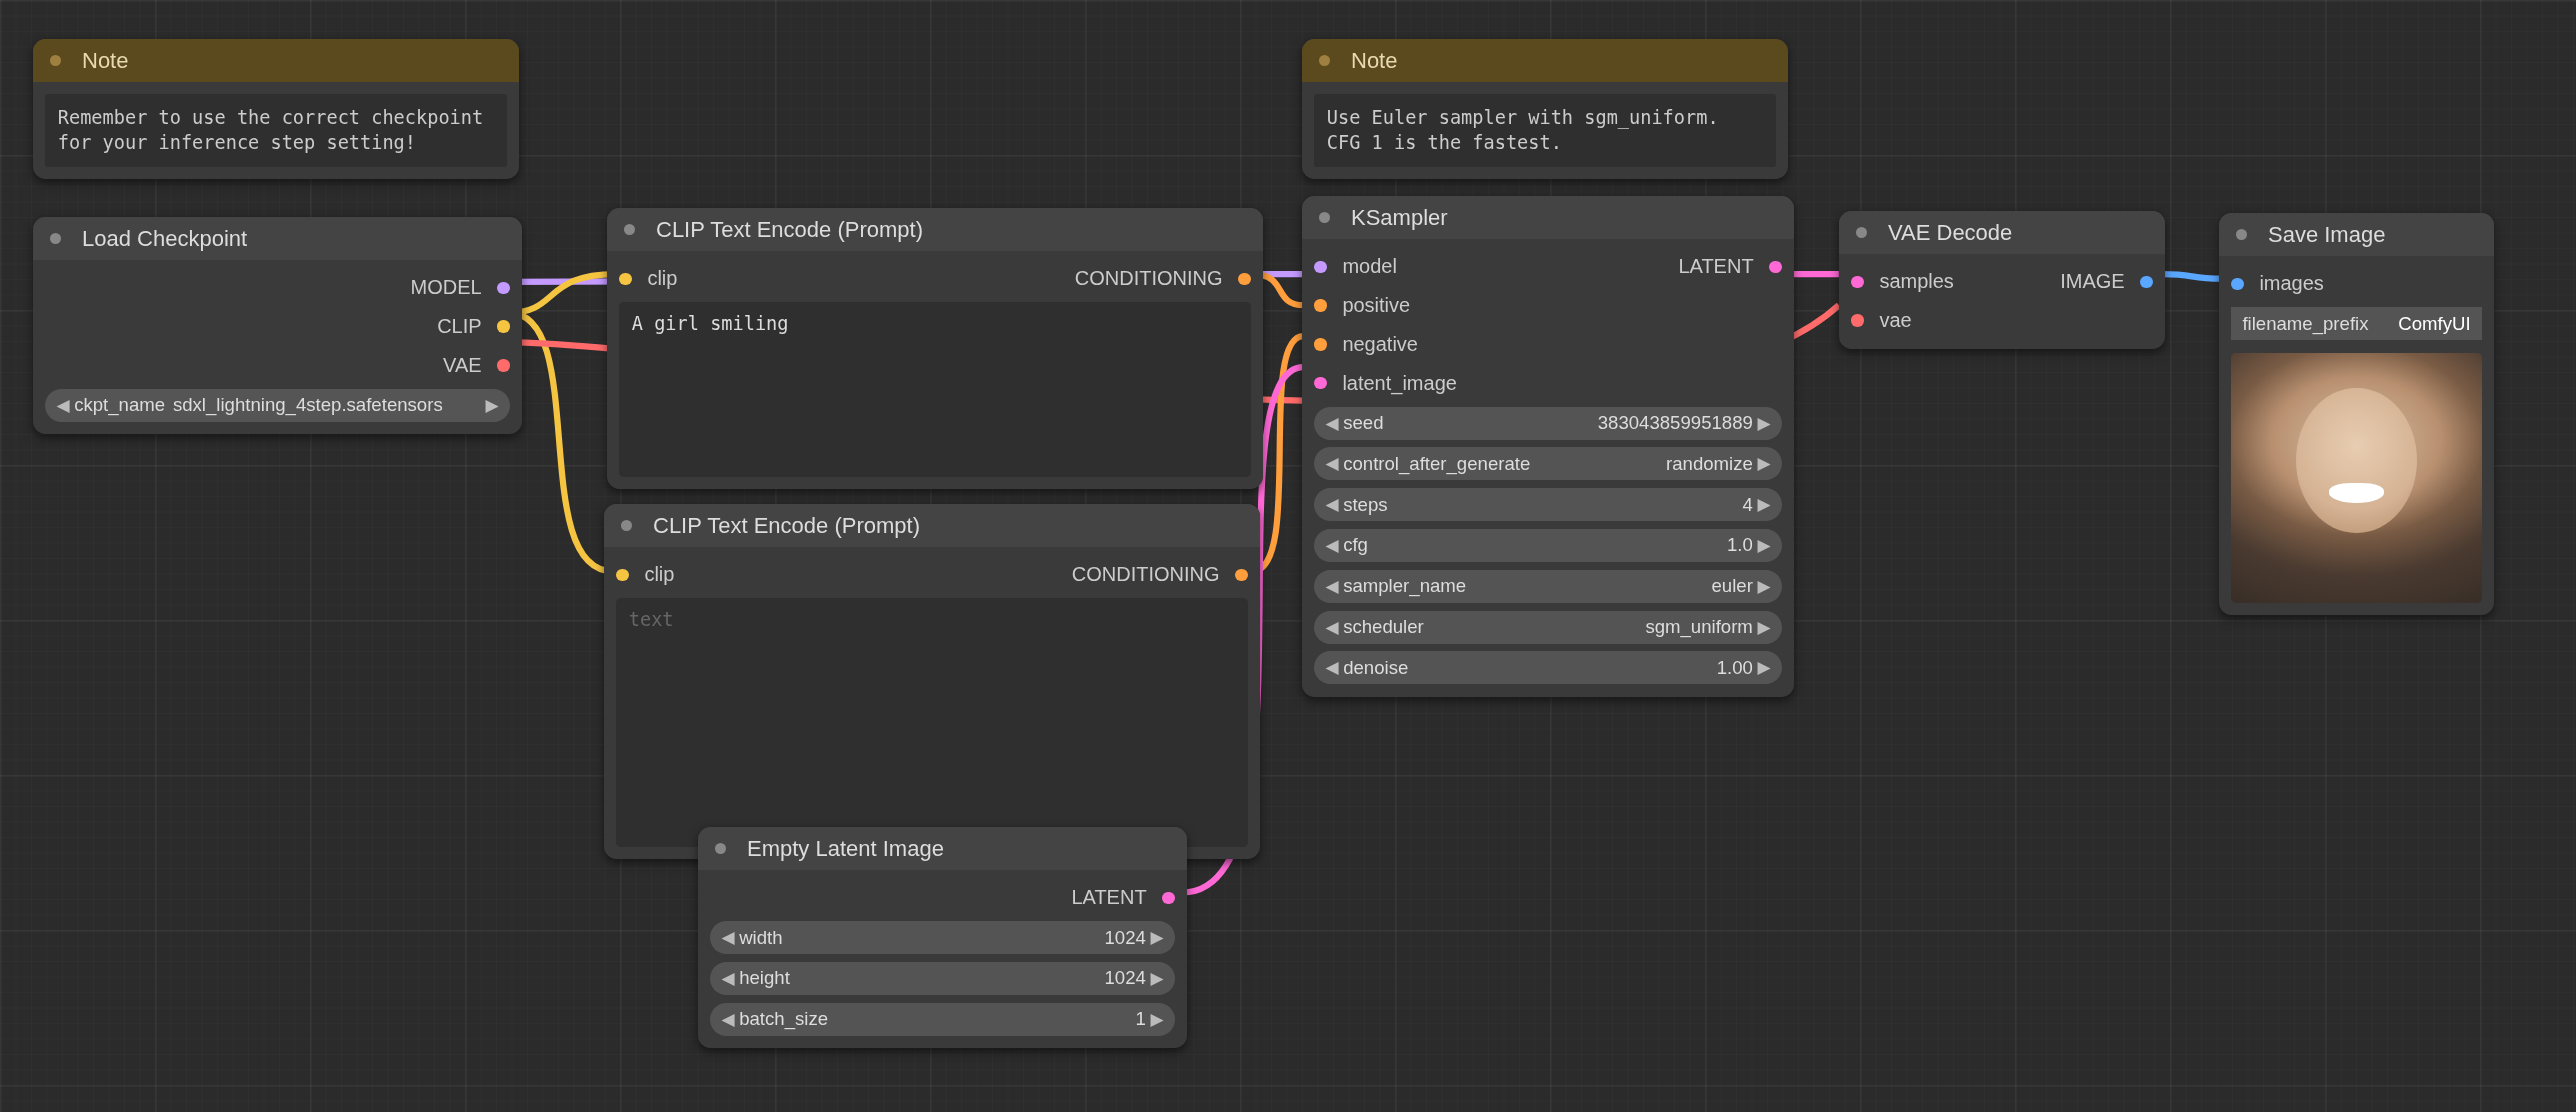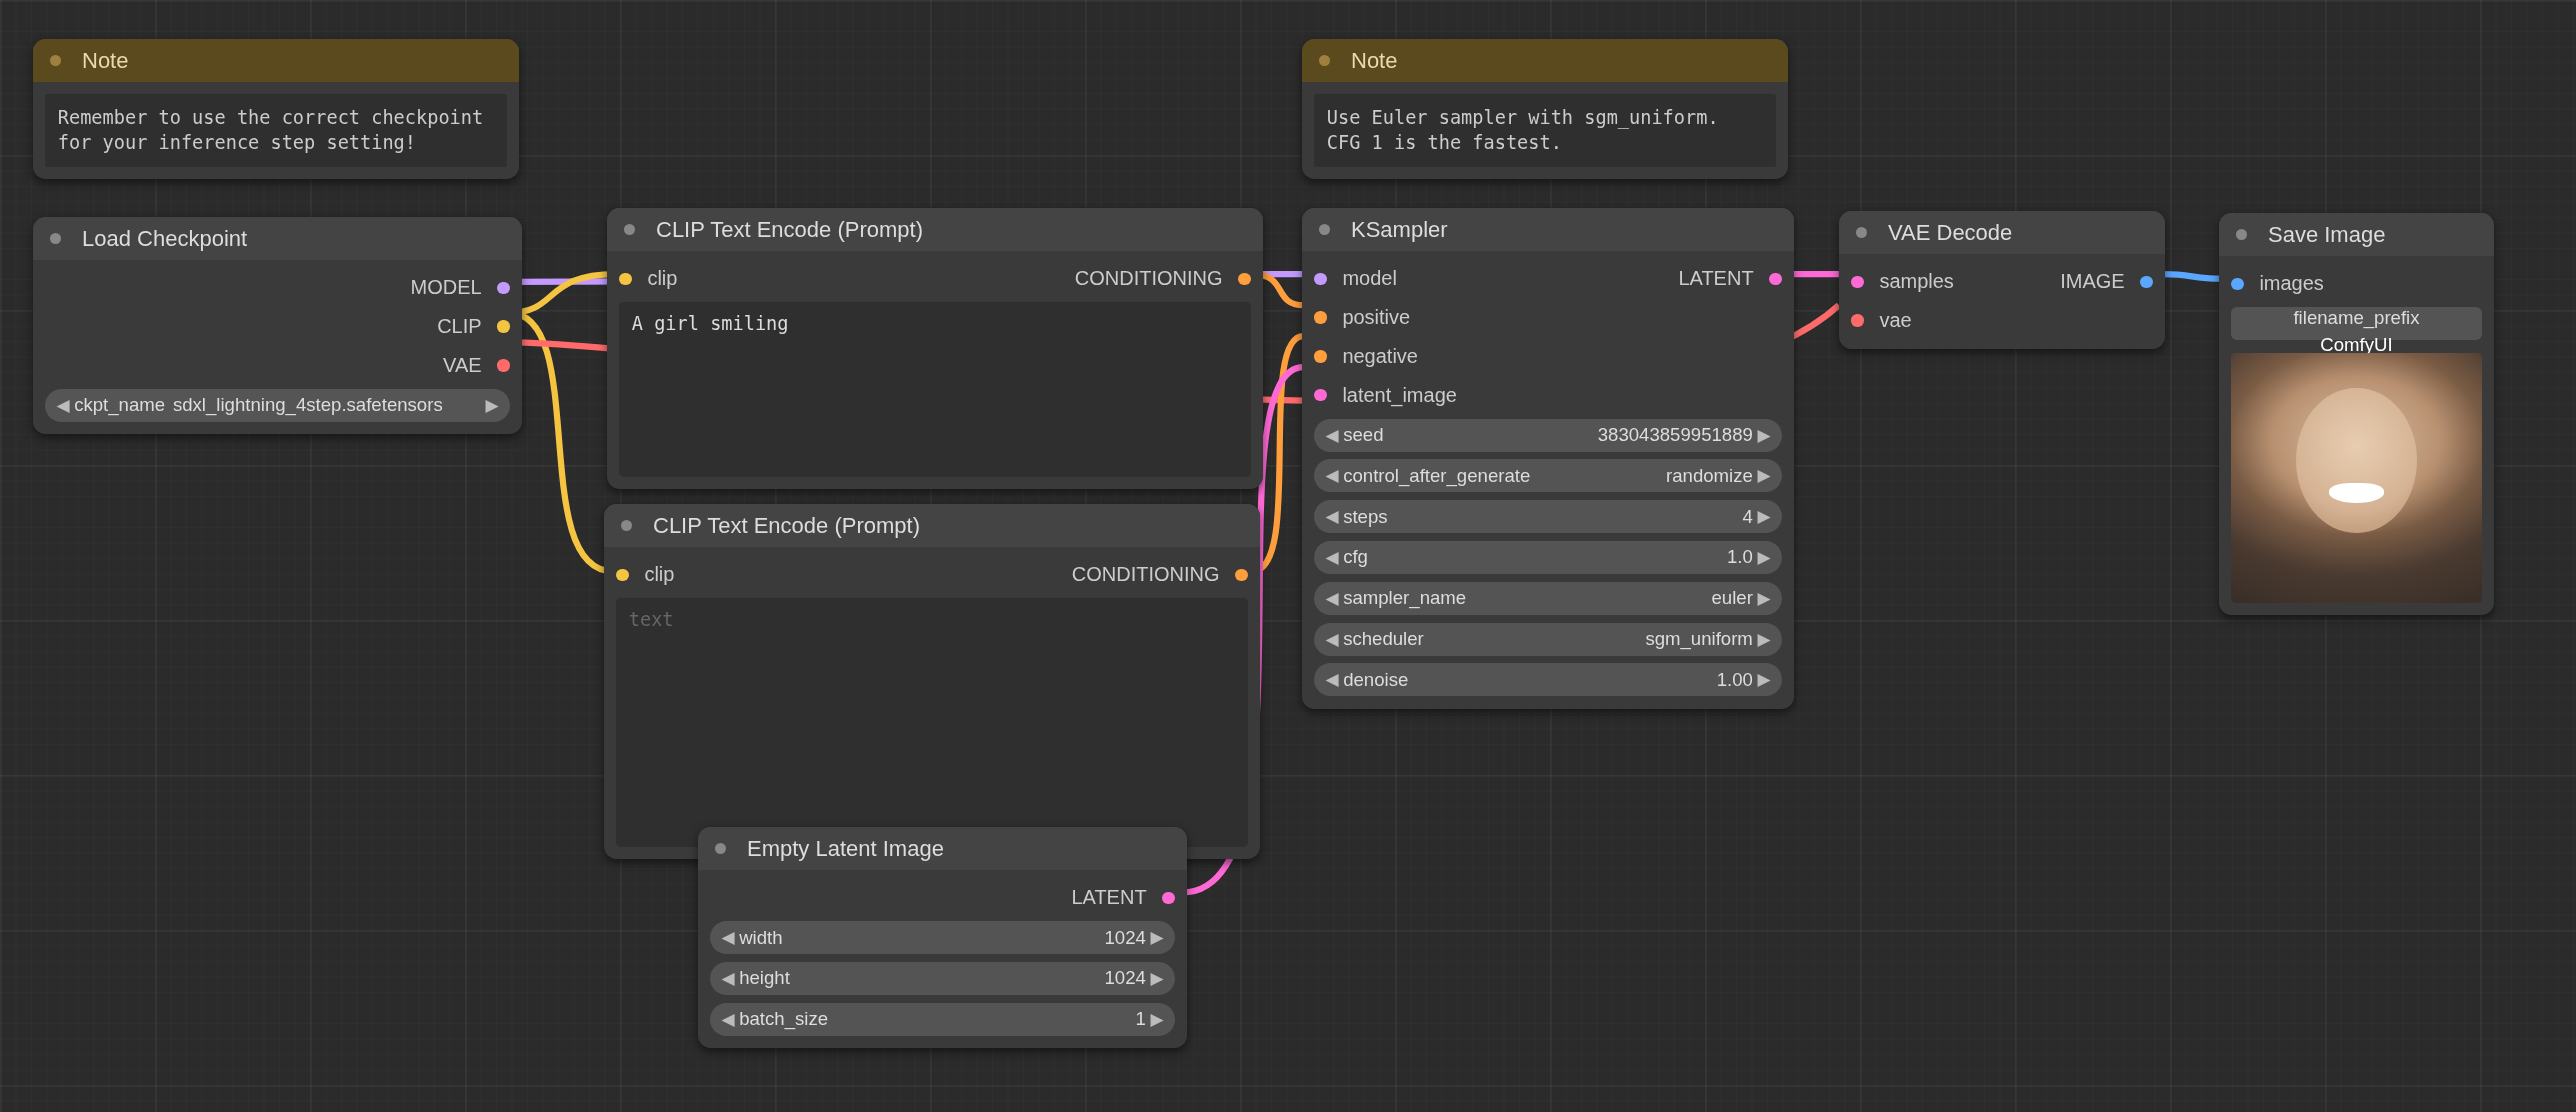--- a/index.html
+++ b/index.html
@@ -94,21 +94,21 @@
     gap: 4.7px;
   }
   .widget .arrow { color:#bbb; font-size:17px; user-select:none; }
   .widget .wlabel { flex: 0 0 auto; }
   .widget .wval   { flex: 1 1 auto; text-align: right; }
   .widget.pill-input {
     border-radius: 775px;
     background:#555;
     justify-content: space-between;
   }
-  .widget.rect { border-radius: 6px; flex-direction: column; }
+  .widget.rect { border-radius: 0; }
 
   .textarea {
     background: #2f2f2f;
     border-radius: 4.7px;
     flex: 1;
     padding: 11px 12.4px;
     font-family: ui-monospace, Menlo, Consolas, monospace;
     font-size: 18.6px;
     color: #ddd;
     min-height: 140px;
@@ -278,21 +278,21 @@
     </div>
     <div class="widget">
       <span class="arrow">◀</span>
       <span class="wlabel">batch_size</span>
       <span class="wval">1</span>
       <span class="arrow">▶</span>
     </div>
   </div>
 </div>
 
-<div class="node" style="left:1302px; top:208px; width:492px;">
+<div class="node" style="left:1302px; top:196px; width:492px;">
   <div class="header">
     <span class="dot-title"></span>
     <span>KSampler</span>
   </div>
   <div class="body">
     <div class="row" style="justify-content:space-between;">
       <span style="display:flex;align-items:center;gap:7.8px;">
         <span class="port in c-model"></span>
         <span>model</span>
       </span>

